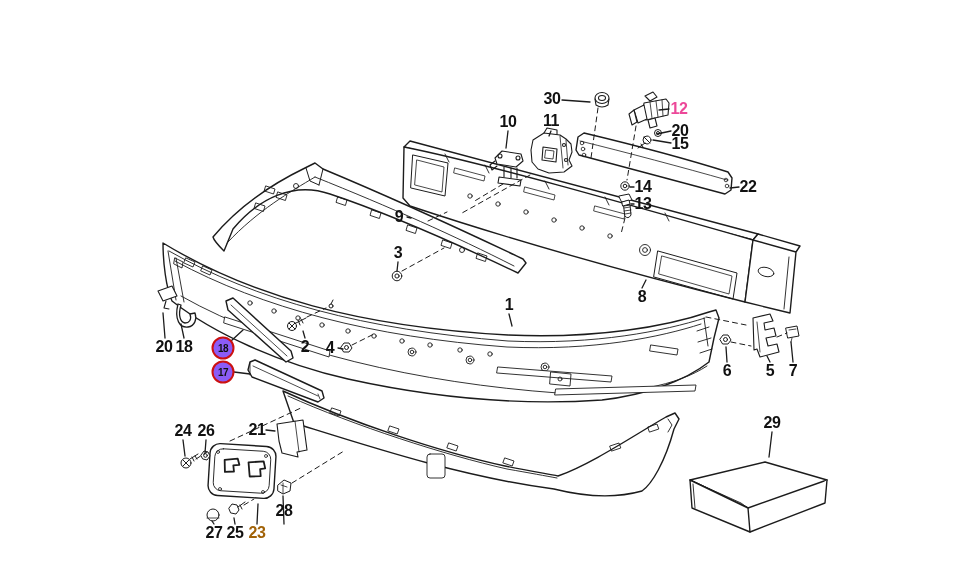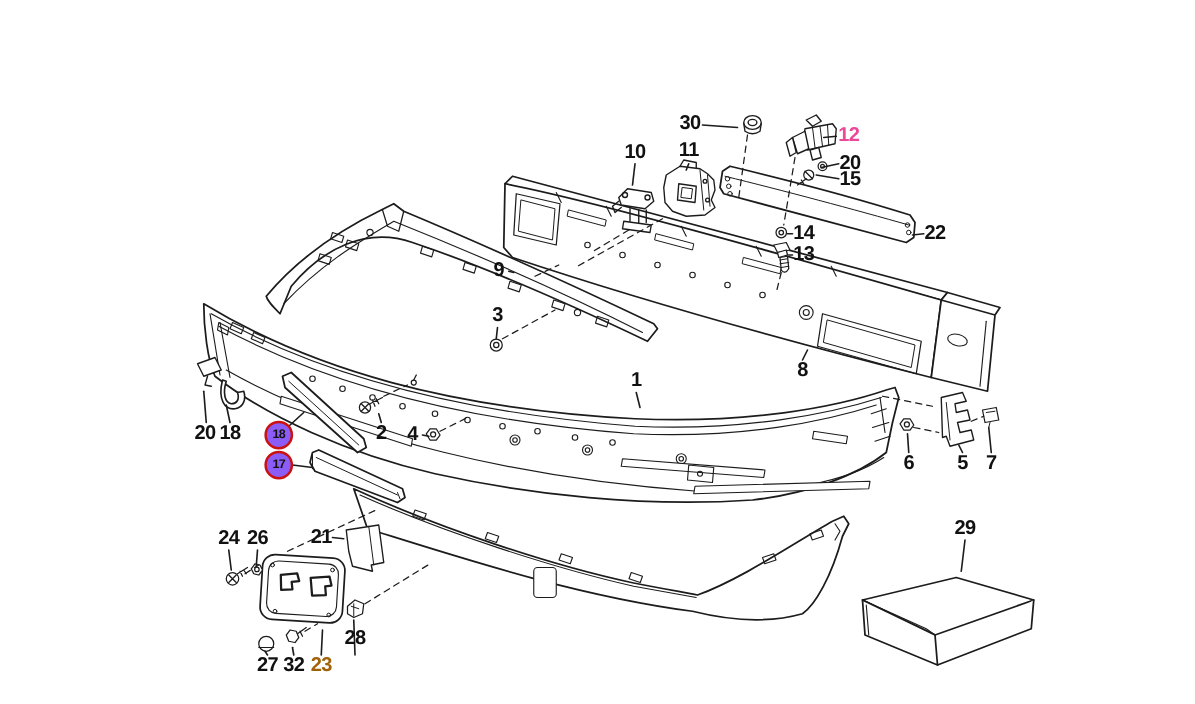--- a/index.html
+++ b/index.html
@@ -338,21 +338,21 @@
       <div class="callout" style="left: 680px; top: 144px; color: rgb(17, 17, 17);">15</div>
       <div class="callout" style="left: 680px; top: 131px; color: rgb(17, 17, 17);">20</div>
       <div class="callout highlighted" style="left: 223px; top: 372px; color: rgb(17, 17, 17);">17</div>
       <div class="callout highlighted" style="left: 223px; top: 348px; color: rgb(17, 17, 17);">18</div>
       <div class="callout" style="left: 184px; top: 347px; color: rgb(17, 17, 17);">18</div>
       <div class="callout" style="left: 164px; top: 347px; color: rgb(17, 17, 17);">20</div>
       <div class="callout" style="left: 257px; top: 430px; color: rgb(17, 17, 17);">21</div>
       <div class="callout" style="left: 748px; top: 187px; color: rgb(17, 17, 17);">22</div>
       <div class="callout" style="left: 257px; top: 533px; color: #a16207;">23</div>
       <div class="callout" style="left: 183px; top: 431px; color: rgb(17, 17, 17);">24</div>
-      <div class="callout" style="left: 235px; top: 533px; color: rgb(17, 17, 17);">32</div>
+      <div class="callout" style="left: 235px; top: 533px; color: rgb(17, 17, 17);">25</div>
       <div class="callout" style="left: 206px; top: 431px; color: rgb(17, 17, 17);">26</div>
       <div class="callout" style="left: 214px; top: 533px; color: rgb(17, 17, 17);">27</div>
       <div class="callout" style="left: 284px; top: 511px; color: rgb(17, 17, 17);">28</div>
       <div class="callout" style="left: 772px; top: 423px; color: rgb(17, 17, 17);">29</div>
       <div class="callout" style="left: 552px; top: 99px; color: rgb(17, 17, 17);">30</div>
     </div>
 
 </div>
 
 </body></html>

